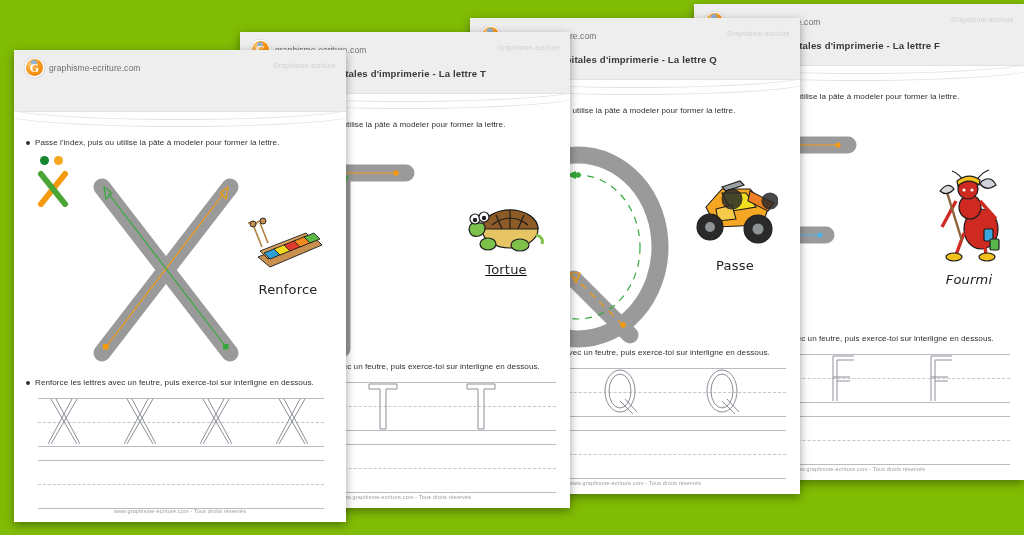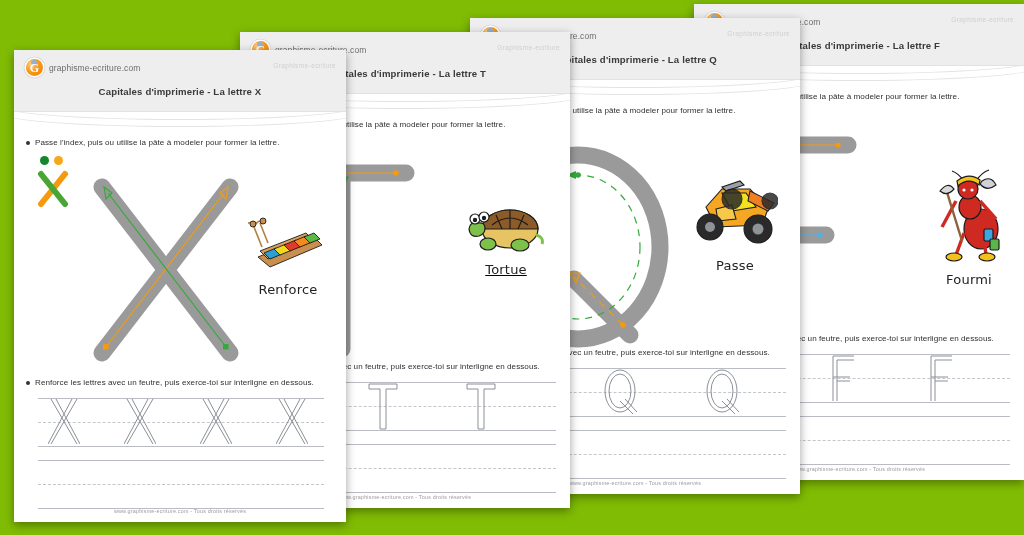--- a/index.html
+++ b/index.html
@@ -129,21 +129,21 @@
 
           <line x1="140" y1="36" x2="48" y2="36" stroke="#f59a0e" stroke-width="1.2"></line>
           <circle cx="140" cy="36" r="2.6" fill="#f59a0e"></circle>
           <polygon points="40,36 50,32 50,40" fill="none" stroke="#f59a0e" stroke-width="1.2"></polygon>
 
           <line x1="122" y1="126" x2="48" y2="126" stroke="#4db4e8" stroke-width="1.2"></line>
           <circle cx="122" cy="126" r="2.6" fill="#4db4e8"></circle>
           <polygon points="40,126 50,122 50,130" fill="none" stroke="#4db4e8" stroke-width="1.2"></polygon>
         </svg>
 
-        <div class="pic" style="right:8px; top:4px;">
+        <div class="pic" style="right:8px; top:4px;font-style:italic;">
           <svg width="70" height="98" viewBox="0 0 70 98">
             <g stroke="#1a1a1a" stroke-width="1.2">
               <path d="M30 14 q-6 -8 -12 -10" fill="none"></path>
               <path d="M42 14 q6 -9 13 -11" fill="none"></path>
               <ellipse cx="47" cy="62" rx="17" ry="20" fill="#cf2a22"></ellipse>
               <ellipse cx="36" cy="40" rx="11" ry="12" fill="#cf2a22"></ellipse>
               <circle cx="34" cy="22" r="10" fill="#cf2a22"></circle>
               <path d="M24 19 q10 -9 21 -1 l1 -5 q-11 -8 -23 1 z" fill="#f2c11c"></path>
               <circle cx="30" cy="23" r="1.6" fill="#fff" stroke="none"></circle>
               <circle cx="38" cy="23" r="1.6" fill="#fff" stroke="none"></circle>
@@ -398,21 +398,20 @@
 
   <div class="sheet" id="s-x" style="left:14px; top:50px; width:332px; height:472px;">
     <div class="sheet-head">
       <div class="brand">
         <span class="logo">
             <i class="blip"></i>
           </span>
         <span class="brand-text">graphisme-ecriture.com</span>
       </div>
       <div class="wm">Graphisme-ecriture</div>
-      <div class="sheet-title">Capitales d'imprimerie - La lettre X</div>
     </div>
     <div class="ripple">
         <span class="a"></span>
         <span class="b"></span>
       </div>
 
     <div class="sheet-body">
       <div class="instr">
         <span class="bullet"></span>
         <span>Passe l'index, puis ou utilise la pâte à modeler pour former la lettre.</span>

